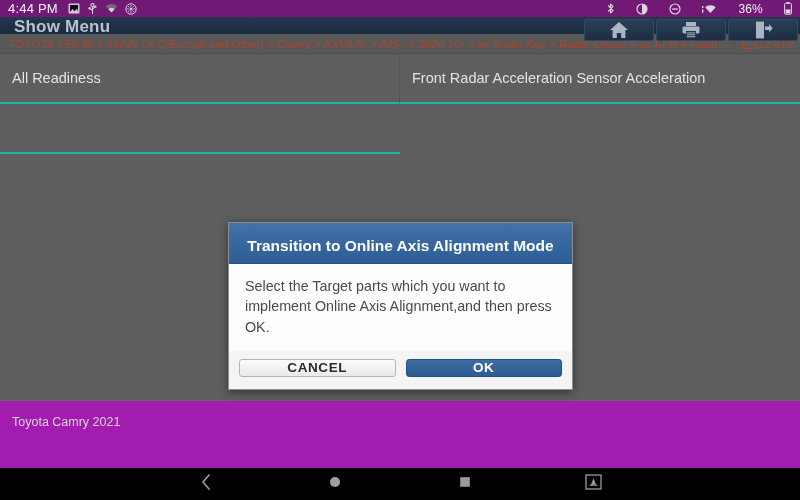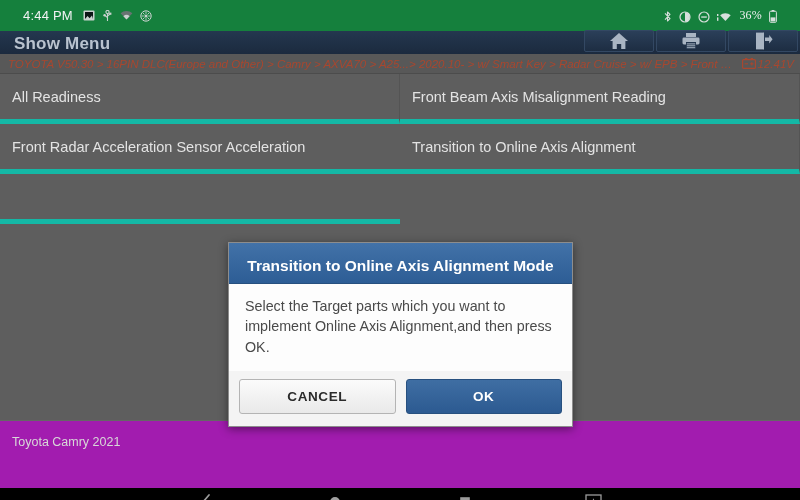--- a/index.html
+++ b/index.html
@@ -16,66 +16,65 @@
   }
   #app {
     position: relative;
     width: 800px;
     height: 500px;
     overflow: hidden;
   }
 
   
   .statusbar {
-    height: 31px;
-    background: #15803d;
+    height: 17px;
+    background: #701a75;
     color: #e8e8ea;
     display: flex;
     align-items: center;
-    padding: 0 23px;
+    padding: 0 8px;
     font-size: 12.5px;
     box-sizing: border-box;
   }
   .statusbar .clock {
     font-size: 13px;
     letter-spacing: .2px;
     color: #f2f2f4;
   }
   .sb-left-icons {
     display: flex;
     align-items: center;
     gap: 7px;
     margin-left: 10px;
   }
   .sb-right {
     margin-left: auto;
     display: flex;
-    align-items: flex-end;
-    gap: 7px;
-    font-family: Liberation Serif, serif;
+    align-items: center;
+    gap: 21px;
   }
   .sb-icon {
     display: inline-flex;
     align-items: center;
     justify-content: center;
     opacity: .92;
   }
   .battery-pct {
     font-size: 12px;
     color: #f0f0f2;
     letter-spacing: .2px;
   }
 
   
   .titlebar {
-    height: 23px;
+    height: 17px;
     background: linear-gradient(180deg, #223category 0%, #1e2f46 100%);
     background: linear-gradient(180deg, #24374f 0%, #1b2a3e 100%);
     display: flex;
-    align-items: flex-end;
+    align-items: flex-start;
     position: relative;
   }
   .title-text {
     display: flex;
     align-items: center;
     padding-left: 14px;
     color: #b9c3cf;
     font-size: 17px;
     font-weight: 600;
     letter-spacing: .2px;
@@ -145,21 +144,21 @@
   }
   .menu-item {
     width: 50%;
     height: 50px;
     box-sizing: border-box;
     display: flex;
     align-items: center;
     padding-left: 12px;
     color: #e3e3e3;
     font-size: 14.5px;
-    border-bottom: 5px solid #14b8a6;
+    border-bottom: 2px solid #14b8a6;
     cursor: pointer;
     overflow: hidden;
     white-space: nowrap;
   }
   .menu-item.col-left { border-right: 1px solid #545454; }
 
   
   .dim {
     position: absolute;
     inset: 0;
@@ -193,21 +192,21 @@
     line-height: 1.42;
   }
   .dlg-actions {
     display: flex;
     gap: 10px;
     padding: 8px 10px 12px;
     background: #f4f4f4;
   }
   .btn {
     flex: 1;
-    height: 35px;
+    height: 18px;
     border-radius: 3px;
     font-size: 13.5px;
     font-weight: bold;
     letter-spacing: .6px;
     display: flex;
     align-items: center;
     justify-content: center;
     cursor: pointer;
     box-sizing: border-box;
   }
@@ -373,23 +372,21 @@
             <rect x="9.25" y="4.15" width="1.1" height="3.4" fill="#a8472f"></rect>
           </svg>
       </span>
       <span class="volt-text">12.41V</span>
     </div>
   </div>
 
   <div class="content">
     <div class="menu-grid">
       <div class="menu-item col-left">All Readiness</div>
-      <div class="menu-item col-left">Front Beam Axis Misalignment Reading</div>
       <div class="menu-item">Front Radar Acceleration Sensor Acceleration</div>
-      <div class="menu-item col-left">Transition to Online Axis Alignment</div>
       <div class="menu-item"></div>
     </div>
 
     <div class="dim"></div>
     <div class="dialog">
       <div class="dlg-title">Transition to Online Axis Alignment Mode</div>
       <div class="dlg-body">Select the Target parts which you want to implement Online Axis Alignment,and then press OK.</div>
       <div class="dlg-actions">
         <div class="btn btn-cancel">CANCEL</div>
         <div class="btn btn-ok">OK</div>

